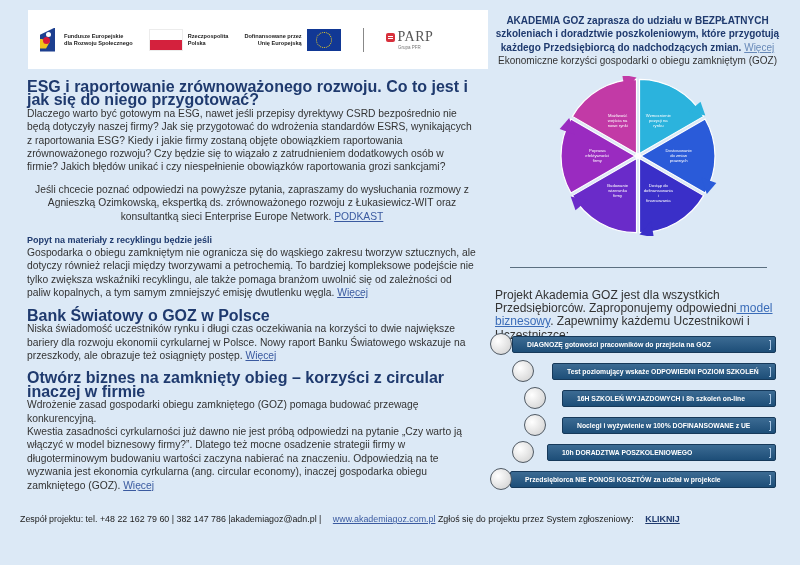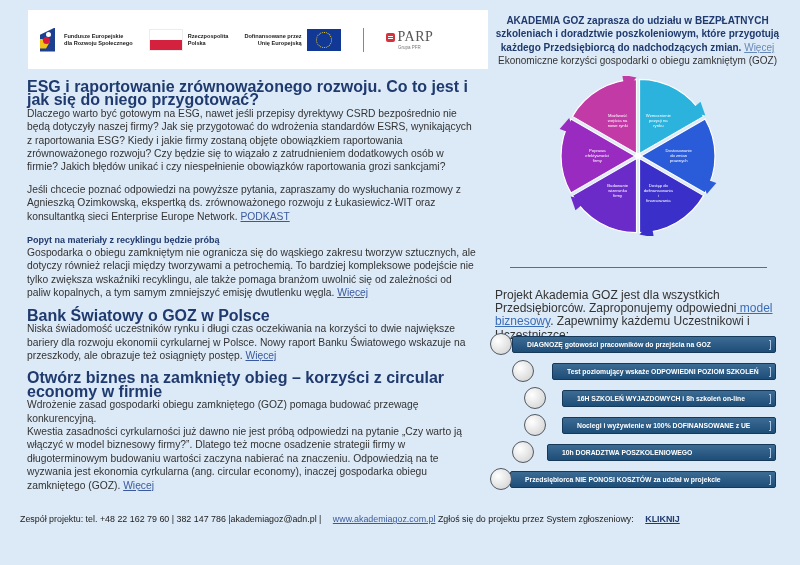--- a/index.html
+++ b/index.html
@@ -39,21 +39,21 @@
   .parp-mark::after { content:""; position:absolute; left:2px; top:3px; width:5px; height:1px; background:#fff; box-shadow: 0 2px 0 #fff; }
   .parp-name { font-family: "Liberation Serif", serif; font-size: 14px; color: #555; letter-spacing: 0.5px; }
   .parp-sub { font-size: 4.5px; color: #777; }
 
   
   .left { position: absolute; left: 27px; top: 80px; width: 450px; font-size: 10.3px; line-height: 13.4px; color: #333; }
   .left h2 { font-size: 16px; color: #1f3a6e; font-weight: bold; line-height: 13.4px; }
   .left h3 { font-size: 9px; color: #1f3a6e; font-weight: bold; line-height: 12px; }
   .left p { margin: 0; }
   .block { margin-bottom: 9px; }
-  .block-2 { margin-bottom: 11px; }
+  .block-2 { margin-bottom: 11px; text-align: center; }
 
   
   .right { position: absolute; left: 495px; top: 14px; width: 285px; }
   .promo { text-align: center; font-size: 10px; line-height: 13.4px; color: #1f3a6e; font-weight: bold; }
   .promo a { font-weight: normal; color: #6789b8; }
   .promo-sub { text-align: center; font-size: 10px; line-height: 13.4px; color: #333; }
   .wheel-wrap { position: relative; width: 180px; height: 160px; margin: 8px auto 0; }
   .wheel-wrap svg { width: 180px; height: 160px; display: block; }
   .hr { position: absolute; left: 510px; top: 267px; width: 257px; height: 1px; background: #5b6f80; }
 
@@ -114,29 +114,29 @@
 
 <div class="left">
   <div class="block">
     <h2>ESG i raportowanie zrównoważonego rozwoju. Co to jest i jak się do niego przygotować?</h2>
     <p>Dlaczego warto być gotowym na ESG, nawet jeśli przepisy dyrektywy CSRD bezpośrednio nie będą dotyczyły naszej firmy? Jak się przygotować do wdrożenia standardów ESRS, wynikających z raportowania ESG? Kiedy i jakie firmy zostaną objęte obowiązkiem raportowania zrównoważonego rozwoju? Czy będzie się to wiązało z zatrudnieniem dodatkowych osób w firmie? Jakich błędów unikać i czy niespełnienie obowiązków raportowania grozi sankcjami?</p>
   </div>
   <div class="block-2">
     <p><span>Jeśli chcecie poznać odpowiedzi na powyższe pytania, zapraszamy do wysłuchania rozmowy z Agnieszką Ozimkowską, ekspertką ds. zrównoważonego rozwoju z Łukasiewicz-WIT oraz konsultantką sieci Enterprise Europe Network. </span><a href="#">PODKAST</a></p>
   </div>
   <div class="block">
-    <h3>Popyt na materiały z recyklingu będzie próbą</h3>
+    <h3>Popyt na materiały z recyklingu będzie jeśli</h3>
     <p><span>Gospodarka o obiegu zamkniętym nie ogranicza się do wąskiego zakresu tworzyw sztucznych, ale dotyczy również relacji między tworzywami a petrochemią. To bardziej kompleksowe podejście nie tylko zwiększa wskaźniki recyklingu, ale także pomaga branżom uwolnić się od zależności od paliw kopalnych, a tym samym zmniejszyć emisję dwutlenku węgla. </span><a href="#">Więcej</a></p>
   </div>
   <div class="block">
     <h2>Bank Światowy o GOZ w Polsce</h2>
     <p><span>Niska świadomość uczestników rynku i długi czas oczekiwania na korzyści to dwie największe bariery dla rozwoju ekonomii cyrkularnej w Polsce. Nowy raport Banku Światowego wskazuje na przeszkody, ale obrazuje też osiągnięty postęp. </span><a href="#">Więcej</a></p>
   </div>
   <div class="block">
-    <h2>Otwórz biznes na zamknięty obieg – korzyści z circular economy w firmie</h2>
+    <h2>Otwórz biznes na zamknięty obieg – korzyści z circular inaczej w firmie</h2>
     <p>Wdrożenie zasad gospodarki obiegu zamkniętego (GOZ) pomaga budować przewagę konkurencyjną.</p>
     <p><span>Kwestia zasadności cyrkularności już dawno nie jest próbą odpowiedzi na pytanie „Czy warto ją włączyć w model biznesowy firmy?”. Dlatego też mocne osadzenie strategii firmy w długoterminowym budowaniu wartości zaczyna nabierać na znaczeniu. Odpowiedzią na te wyzwania jest ekonomia cyrkularna (ang. circular economy), inaczej gospodarka obiegu zamkniętego (GOZ). </span><a href="#">Więcej</a></p>
   </div>
 </div>
 
 <div class="right">
   <p class="promo"><span>AKADEMIA GOZ zaprasza do udziału w BEZPŁATNYCH szkoleniach i doradztwie poszkoleniowym, które przygotują każdego Przedsiębiorcą do nadchodzących zmian. </span><a href="#">Więcej</a></p>
   <p class="promo-sub">Ekonomiczne korzyści gospodarki o obiegu zamkniętym (GOZ)</p>
   <div class="wheel-wrap">
     <svg id="wheel" viewBox="0 0 180 160">

